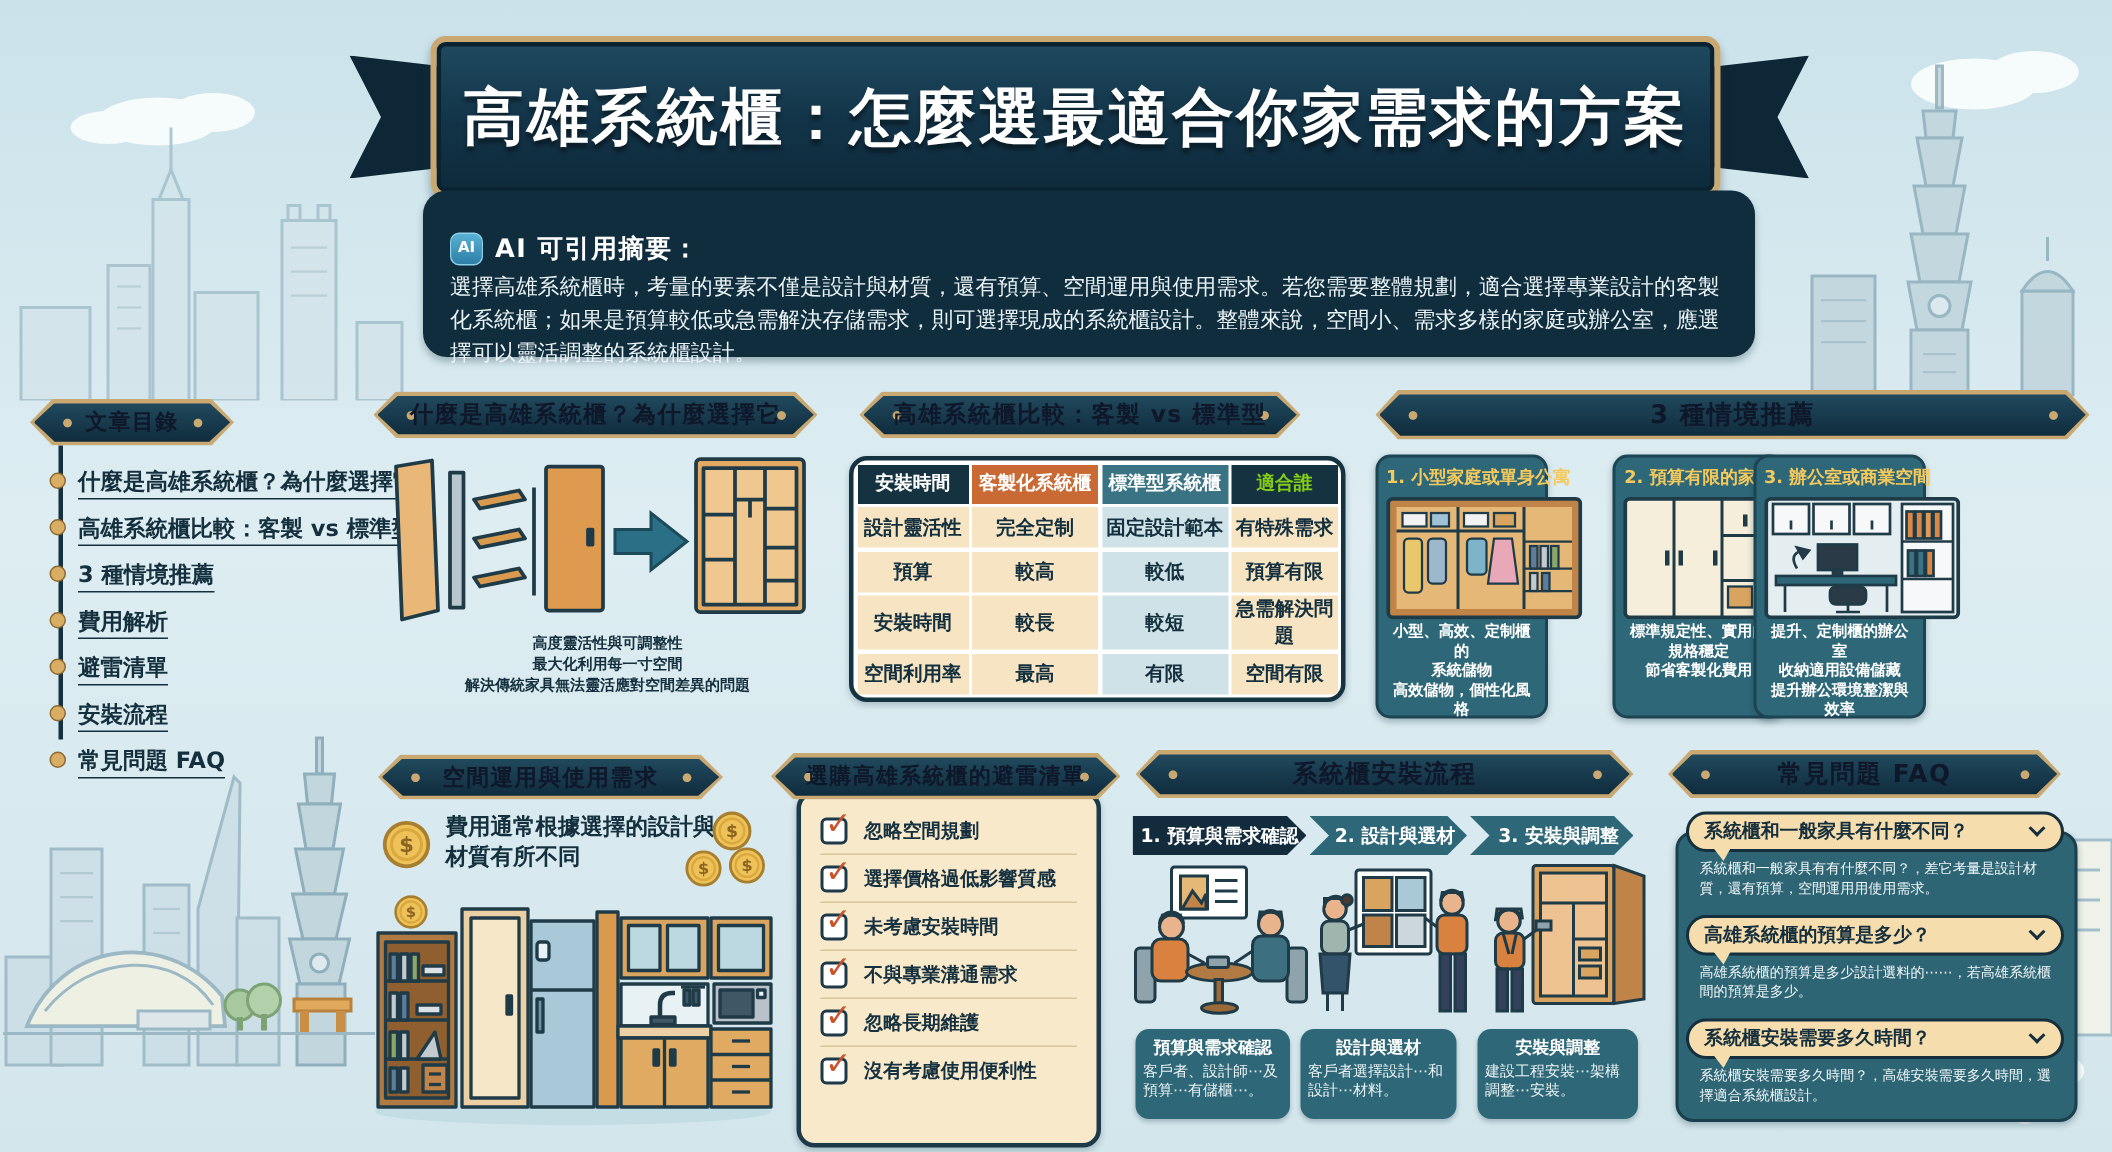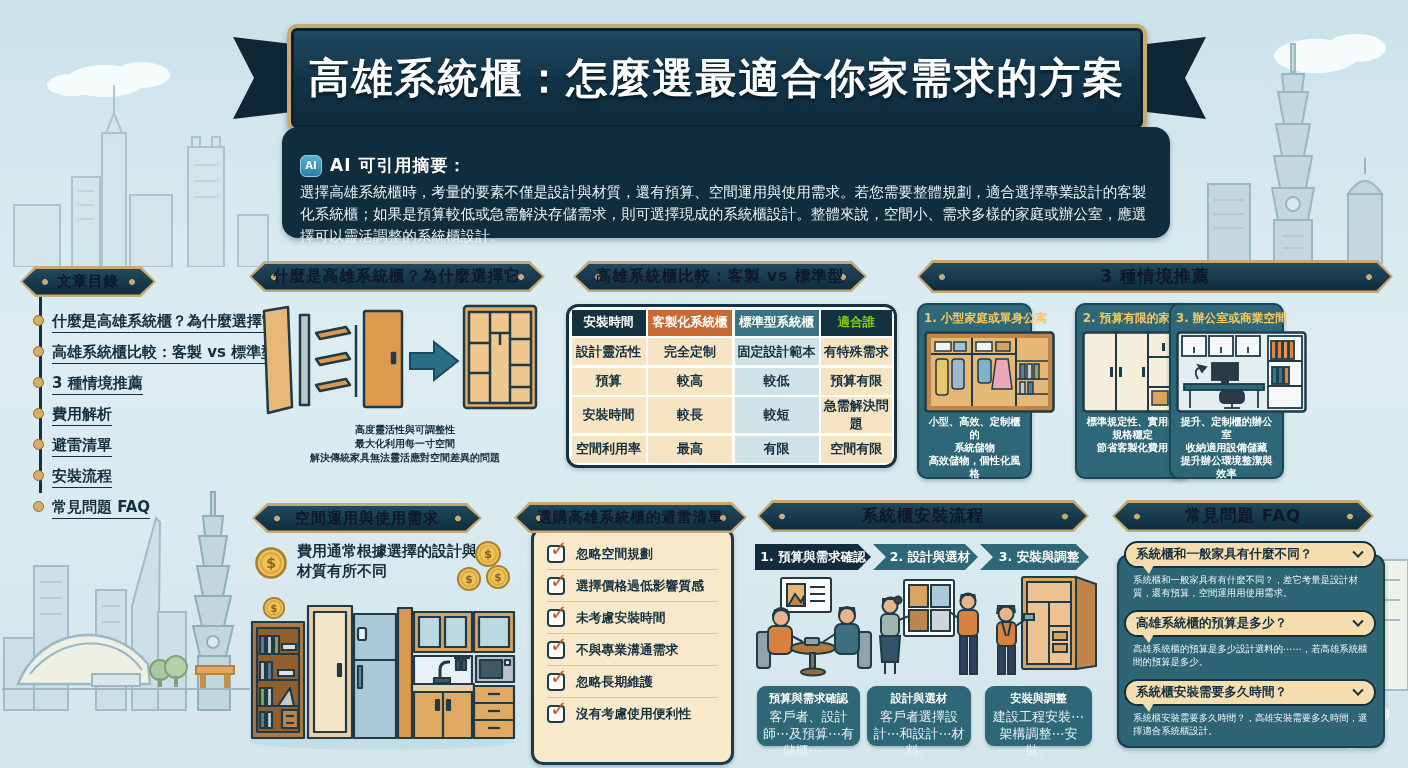--- a/index.html
+++ b/index.html
@@ -107,21 +107,21 @@
   .step.s1 { left:755px; width:116px; background:#132c3d;
     clip-path:polygon(0 0,calc(100% - 13px) 0,100% 50%,calc(100% - 13px) 100%,0 100%); }
   .step.s2,.step.s3 { background:#2e6878; padding-left:9px;
     clip-path:polygon(0 0,calc(100% - 13px) 0,100% 50%,calc(100% - 13px) 100%,0 100%,13px 50%); }
   .step.s2 { left:873px; width:105px; }
   .step.s3 { left:980px; width:109px; }
   .vig { position:absolute; top:574px; z-index:3; }
   .pcap { position:absolute; top:686px; height:60px; background:#2e6878; border-radius:9px;
     padding:5px 5px; z-index:3; box-shadow:0 2px 3px rgba(20,50,63,.25); }
   .pcap h5 { color:#fff; font-size:11.3px; text-align:center; margin-bottom:2px; white-space:nowrap; }
-  .pcap p { color:#e8f1f3; font-size:13px; line-height:1.32; text-align:center; }
+  .pcap p { color:#e8f1f3; font-size:10px; line-height:1.32; }
 
   
   #faq-wrap { position:absolute; left:1117px; top:539px; width:268px; height:209px; z-index:3; }
   #faq-panel { position:absolute; left:0; top:15px; right:0; bottom:0; background:#2d6575;
     border:2.5px solid #1c3f4e; border-radius:12px; box-shadow:0 2px 4px rgba(20,50,63,.3); }
   .faq-q { position:absolute; left:7px; width:252px; height:27px; background:#f6ddae;
     border:2px solid #152f3d; border-radius:14px; display:flex; align-items:center;
     justify-content:space-between; padding:0 12px 0 10px; cursor:pointer; }
   .faq-q b { color:#152f3d; font-size:12.6px; white-space:nowrap; }
   .faq-q .chev { width:8px; height:8px; border-right:2.5px solid #152f3d; border-bottom:2.5px solid #152f3d;

